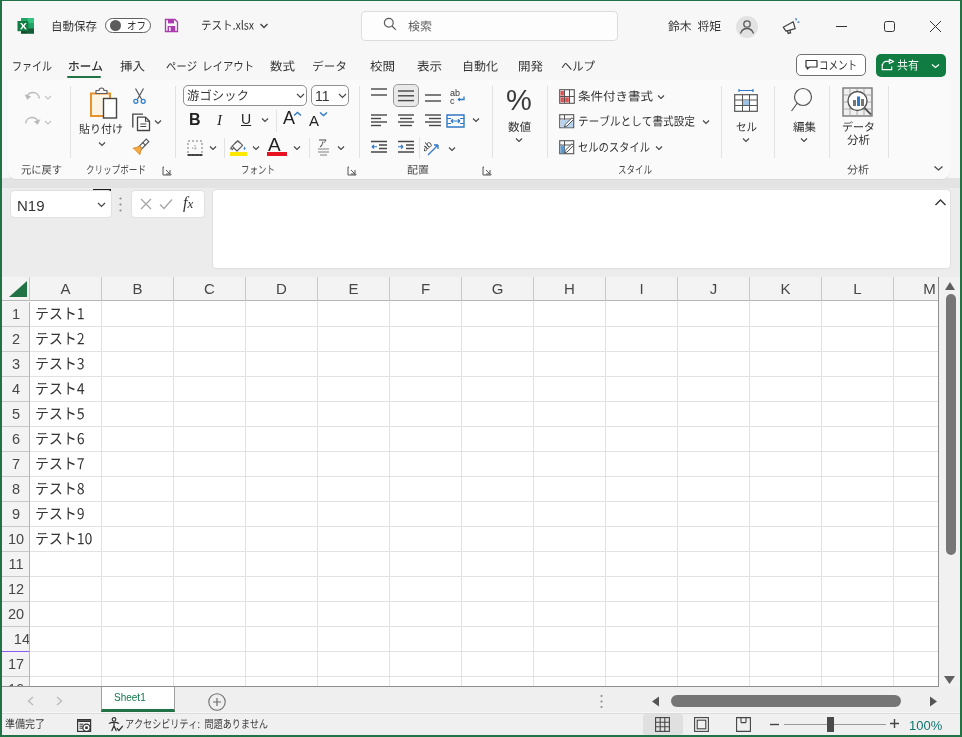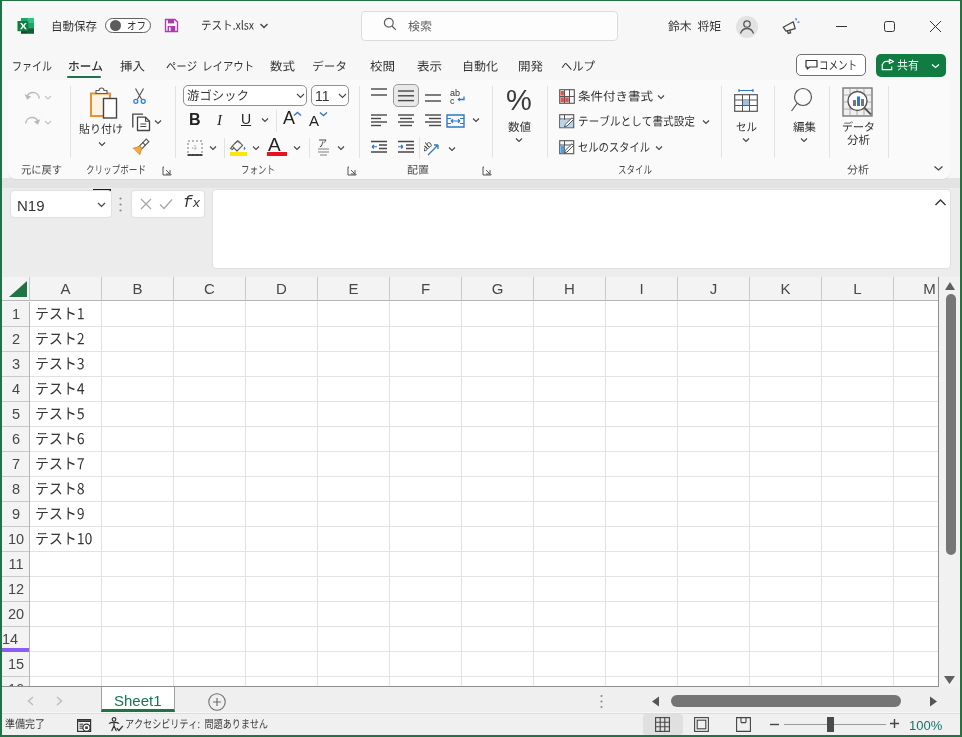--- a/index.html
+++ b/index.html
@@ -425,21 +425,21 @@
         <circle cx="2.5" cy="8.5" r="1.1" fill="#8a8a8a"></circle>
         <circle cx="2.5" cy="14.5" r="1.1" fill="#8a8a8a"></circle>
       </svg>
       <div class="abs" style="left:131px;top:190px;width:74px;height:28px;background:#fff;border:1px solid #e0e0e0;border-radius:4px;box-sizing:border-box"></div>
 <svg class="abs" style="left:140px;top:198px" width="12" height="12" viewBox="0 0 12 12">
         <path d="M1 1l10 10M11 1 1 11" stroke="#a6a6a6" stroke-width="1.3"></path>
       </svg>
 <svg class="abs" style="left:159px;top:198px" width="14" height="12" viewBox="0 0 14 12">
         <path d="M1 6.5 5 10.5 13 1.5" fill="none" stroke="#a6a6a6" stroke-width="1.3"></path>
       </svg>
-<div class="txt" style="left:183px;top:194px;font-size:16px;font-style:italic;font-family:Liberation Mono, monospace;color:#333">f<i style="font-size:13px">x</i></div>
+<div class="txt" style="left:183px;top:194px;font-size:16px;font-style:italic;font-family:Liberation Serif, serif;color:#333">f<i style="font-size:13px">x</i></div>
       <div class="abs" style="left:212px;top:189px;width:739px;height:80px;background:#fff;border:1px solid #e0e0e0;border-radius:4px;box-sizing:border-box"></div>
 <svg class="abs" style="left:934px;top:198px" width="13" height="9" viewBox="0 0 13 9">
         <path d="M1.5 7 6.5 2 11.5 7" fill="none" stroke="#333" stroke-width="1.4"></path>
       </svg>
       <div class="abs" style="left:2px;top:277px;width:936px;height:24px;background:#f3f3f3;border-bottom:1px solid #b5b5b5;box-sizing:border-box"></div>
       <div class="abs" style="left:2px;top:277px;width:28px;height:24px;border-right:1px solid #c9c9c9;box-sizing:border-box"></div>
 <svg class="abs" style="left:9px;top:281px" width="18" height="16" viewBox="0 0 18 16">
         <path d="M18 0v16H0z" fill="#217346"></path>
       </svg>
       <div class="abs" style="left:30px;top:277px;width:908px;height:24px;overflow:hidden">
@@ -464,22 +464,22 @@
         <div style="position:absolute;left:0;top:75px;width:28px;height:25px;border-bottom:1px solid #c9c9c9;box-sizing:border-box;text-align:center;font-size:14.5px;color:#474747;line-height:24px">4</div>
         <div style="position:absolute;left:0;top:100px;width:28px;height:25px;border-bottom:1px solid #c9c9c9;box-sizing:border-box;text-align:center;font-size:14.5px;color:#474747;line-height:24px">5</div>
         <div style="position:absolute;left:0;top:125px;width:28px;height:25px;border-bottom:1px solid #c9c9c9;box-sizing:border-box;text-align:center;font-size:14.5px;color:#474747;line-height:24px">6</div>
         <div style="position:absolute;left:0;top:150px;width:28px;height:25px;border-bottom:1px solid #c9c9c9;box-sizing:border-box;text-align:center;font-size:14.5px;color:#474747;line-height:24px">7</div>
         <div style="position:absolute;left:0;top:175px;width:28px;height:25px;border-bottom:1px solid #c9c9c9;box-sizing:border-box;text-align:center;font-size:14.5px;color:#474747;line-height:24px">8</div>
         <div style="position:absolute;left:0;top:200px;width:28px;height:25px;border-bottom:1px solid #c9c9c9;box-sizing:border-box;text-align:center;font-size:14.5px;color:#474747;line-height:24px">9</div>
         <div style="position:absolute;left:0;top:225px;width:28px;height:25px;border-bottom:1px solid #c9c9c9;box-sizing:border-box;text-align:center;font-size:14.5px;color:#474747;line-height:24px">10</div>
         <div style="position:absolute;left:0;top:250px;width:28px;height:25px;border-bottom:1px solid #c9c9c9;box-sizing:border-box;text-align:center;font-size:14.5px;color:#474747;line-height:24px">11</div>
         <div style="position:absolute;left:0;top:275px;width:28px;height:25px;border-bottom:1px solid #c9c9c9;box-sizing:border-box;text-align:center;font-size:14.5px;color:#474747;line-height:24px">12</div>
         <div style="position:absolute;left:0;top:300px;width:28px;height:25px;border-bottom:1px solid #c9c9c9;box-sizing:border-box;text-align:center;font-size:14.5px;color:#474747;line-height:24px">20</div>
-        <div style="position:absolute;left:0;top:325px;width:28px;height:25px;border-bottom:4px solid #8b5cf6;box-sizing:border-box;text-align:left;font-size:14.5px;color:#474747;line-height:24px">14</div>
-        <div style="position:absolute;left:0;top:350px;width:28px;height:25px;border-bottom:1px solid #c9c9c9;box-sizing:border-box;text-align:center;font-size:14.5px;color:#474747;line-height:24px">15</div>
+        <div style="position:absolute;left:0;top:325px;width:28px;height:25px;border-bottom:1px solid #8b5cf6;box-sizing:border-box;text-align:right;font-size:14.5px;color:#474747;line-height:24px">14</div>
+        <div style="position:absolute;left:0;top:350px;width:28px;height:25px;border-bottom:1px solid #c9c9c9;box-sizing:border-box;text-align:center;font-size:14.5px;color:#474747;line-height:24px">17</div>
         <div style="position:absolute;left:0;top:375px;width:28px;height:25px;border-bottom:1px solid #c9c9c9;box-sizing:border-box;text-align:center;font-size:14.5px;color:#474747;line-height:24px">16</div>
       </div>
       <div class="abs" style="left:30px;top:301px;width:908px;height:385px;background-color:#fff;background-image:
 repeating-linear-gradient(to right, transparent 0, transparent 71px, #e2e2e2 71px, #e2e2e2 72px),
 repeating-linear-gradient(to bottom, transparent 0, transparent 24px, #e2e2e2 24px, #e2e2e2 25px);background-position:0 0,0 1px"></div>
       <div class="abs" style="left:2px;top:686px;width:937px;height:1px;background:#8f8f8f"></div>
 <div class="abs" style="left:938px;top:277px;width:1px;height:410px;background:#8f8f8f"></div>
       <svg style="position:absolute;left:35.0px;top:305.9px;overflow:visible" width="50" height="16" viewBox="0 0 50 16">
         <path transform="translate(0 13.2)" d="M3.0 -11.1V-9.9C3.3 -9.9 3.8 -9.9 4.3 -9.9C5.1 -9.9 9.1 -9.9 9.9 -9.9C10.3 -9.9 10.8 -9.9 11.2 -9.9V-11.1C10.8 -11.0 10.3 -11.0 9.9 -11.0C9.1 -11.0 5.1 -11.0 4.3 -11.0C3.8 -11.0 3.4 -11.1 3.0 -11.1ZM1.3 -7.3V-6.1C1.7 -6.1 2.1 -6.1 2.5 -6.1H6.7C6.7 -4.7 6.5 -3.4 5.9 -2.4C5.4 -1.5 4.4 -0.6 3.3 -0.1L4.3 0.7C5.5 0.1 6.6 -1.0 7.1 -2.0C7.6 -3.1 7.8 -4.5 7.9 -6.1H11.7C12.0 -6.1 12.5 -6.1 12.8 -6.1V-7.3C12.4 -7.3 12.0 -7.3 11.7 -7.3C10.9 -7.3 3.3 -7.3 2.5 -7.3C2.1 -7.3 1.7 -7.3 1.3 -7.3Z M25.1 -10.0 24.4 -10.6C24.2 -10.5 23.8 -10.5 23.4 -10.5C22.8 -10.5 18.5 -10.5 18.0 -10.5C17.5 -10.5 16.8 -10.6 16.6 -10.6V-9.2C16.7 -9.2 17.5 -9.3 18.0 -9.3C18.5 -9.3 22.9 -9.3 23.4 -9.3C23.1 -8.1 22.0 -6.3 21.1 -5.1C19.7 -3.4 17.6 -1.6 15.3 -0.7L16.2 0.3C18.3 -0.7 20.2 -2.3 21.7 -4.0C23.1 -2.7 24.6 -0.9 25.5 0.4L26.5 -0.5C25.6 -1.7 23.9 -3.6 22.4 -5.0C23.4 -6.3 24.3 -8.1 24.8 -9.4C24.8 -9.6 25.0 -9.9 25.1 -10.0Z M32.6 -1.3C32.6 -0.8 32.6 -0.0 32.5 0.4H33.9C33.8 -0.0 33.8 -0.9 33.8 -1.3L33.8 -6.3C35.3 -5.7 37.7 -4.7 39.2 -3.9L39.7 -5.1C38.3 -5.9 35.6 -7.0 33.8 -7.6V-10.0C33.8 -10.5 33.8 -11.1 33.9 -11.6H32.5C32.6 -11.1 32.6 -10.5 32.6 -10.0C32.6 -8.8 32.6 -2.2 32.6 -1.3Z M43.1 0.0H48.7V-1.1H46.6V-11.0H45.7C45.1 -10.7 44.4 -10.4 43.5 -10.2V-9.3H45.4V-1.1H43.1Z" fill="#333"></path>
       </svg>
@@ -519,21 +519,21 @@
         <path d="M5.5 8 0 0h11z" fill="#606060"></path>
       </svg>
       <div class="abs" style="left:2px;top:687px;width:958px;height:25px;background:#efefef"></div>
       <svg class="abs" style="left:26px;top:696px" width="9" height="10" viewBox="0 0 9 10">
         <path d="M7 1 2.5 5 7 9" fill="none" stroke="#bbb" stroke-width="1.4"></path>
       </svg>
 <svg class="abs" style="left:55px;top:696px" width="9" height="10" viewBox="0 0 9 10">
         <path d="M2 1 6.5 5 2 9" fill="none" stroke="#bbb" stroke-width="1.4"></path>
       </svg>
       <div class="abs" style="left:101px;top:687px;width:74px;height:25px;background:#fff;border-left:1px solid #a0a0a0;border-right:1px solid #a0a0a0;border-bottom:3px solid #217346;box-sizing:border-box"></div>
-<div class="txt" style="left:114px;top:691.5px;font-size:15px;color:#11794a">Sheet1</div>
+<div class="txt" style="left:114px;top:691.5px;font-size:10px;color:#11794a">Sheet1</div>
       <svg class="abs" style="left:208px;top:693px" width="18" height="18" viewBox="0 0 18 18">
 <circle cx="9" cy="9" r="8.2" fill="none" stroke="#6e6e6e" stroke-width="1.1"></circle>
 <path d="M9 5v8M5 9h8" stroke="#6e6e6e" stroke-width="1.2"></path>
       </svg>
       <svg class="abs" style="left:599px;top:694px" width="5" height="15" viewBox="0 0 5 15">
 <circle cx="2.5" cy="2" r="1.1" fill="#8a8a8a"></circle>
         <circle cx="2.5" cy="7.5" r="1.1" fill="#8a8a8a"></circle>
         <circle cx="2.5" cy="13" r="1.1" fill="#8a8a8a"></circle>
       </svg>
       <svg class="abs" style="left:650px;top:696px" width="10" height="11" viewBox="0 0 10 11">

